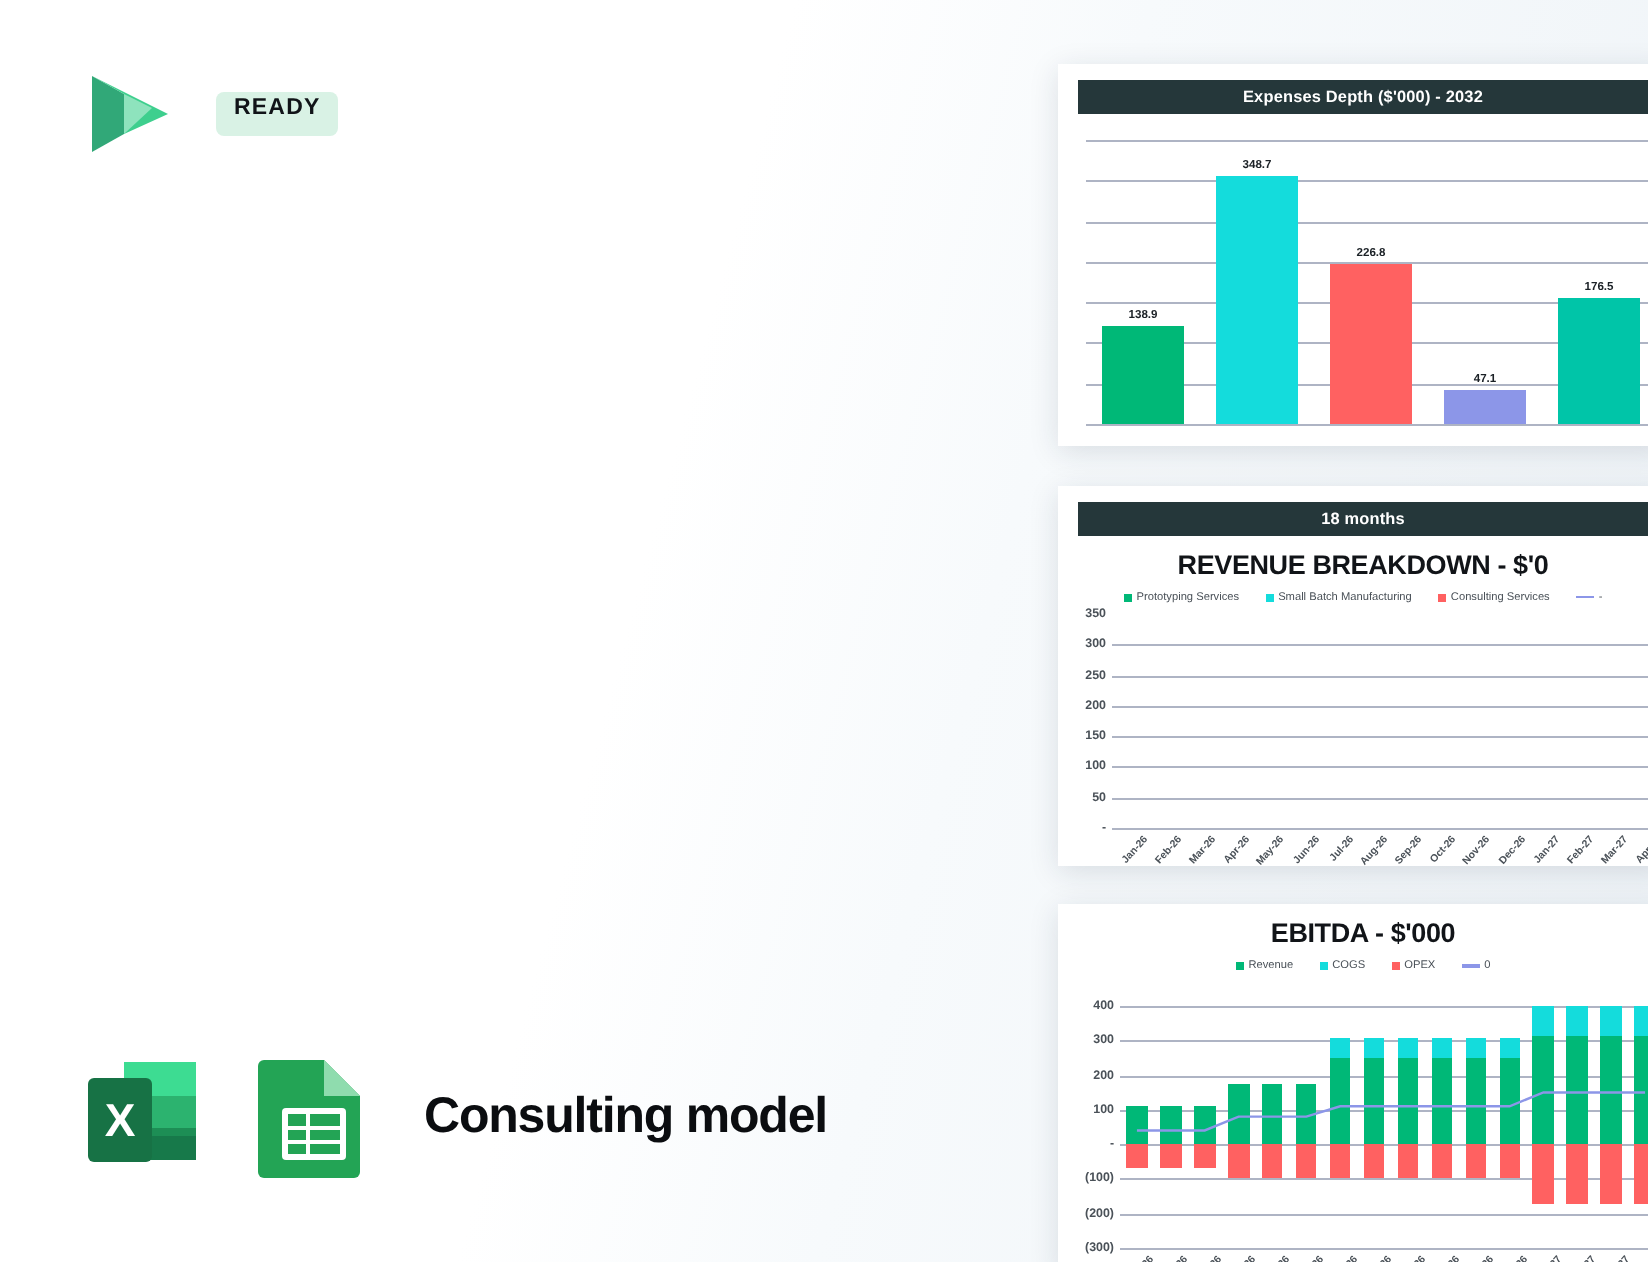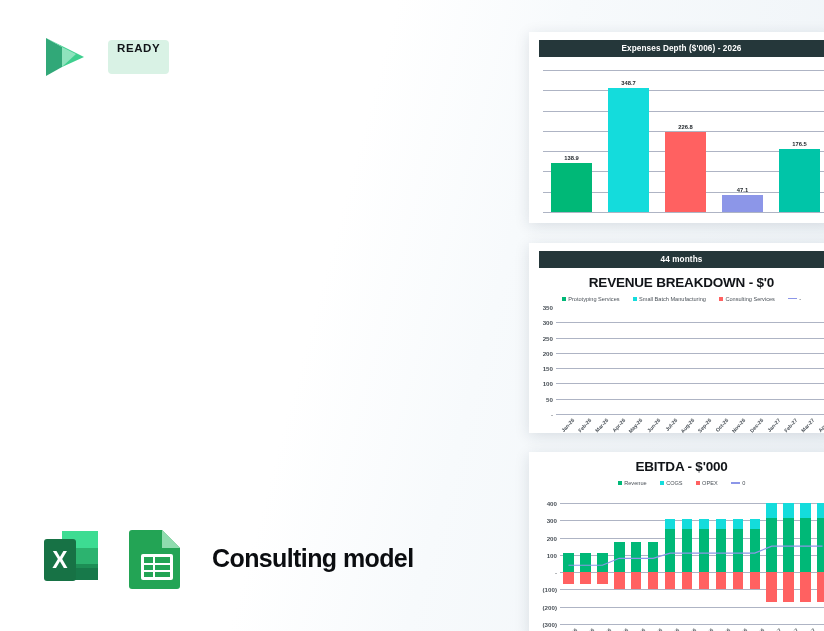--- a/index.html
+++ b/index.html
@@ -23,21 +23,21 @@
   }
   .logo-mark { position: relative; width: 62px; height: 62px; flex: 0 0 62px; }
   .brand-text { display: flex; flex-direction: column; gap: 3px; }
   .ready-badge {
     align-self: flex-start;
     background: #d9f2e5;
     color: #111418;
     font-size: 11.5px;
     font-weight: bold;
     letter-spacing: 0.6px;
-    padding: 2px 9px 19px 9px;
+    padding: 2px 9px 7px 9px;
     border-radius: 4px;
     line-height: 1.15;
   }
   .brand-name {
     font-size: 25.5px;
     font-weight: bold;
     color: #0b0d10;
     letter-spacing: -0.9px;
     line-height: 1.05;
     position: relative;
@@ -209,21 +209,21 @@
         <rect x="20" y="42" width="9" height="5" fill="#23a455"></rect>
         <rect x="31" y="42" width="15" height="5" fill="#23a455"></rect>
         <rect x="20" y="49" width="9" height="5" fill="#23a455"></rect>
         <rect x="31" y="49" width="15" height="5" fill="#23a455"></rect>
       </svg>
     </div>
     <div id="footer-label">Consulting model</div>
   </div>
 
   <div class="card" id="card-expenses">
-    <div class="card-strip inset">Expenses Depth ($'006) - 2026</div>
+    <div class="card-strip inset">Expenses Depth ($'000) - 2032</div>
     <div class="plot" id="exp-plot">
       <div>
         <div class="grid-line" style="top:0%"></div>
         <div class="grid-line" style="top:14.28%"></div>
         <div class="grid-line" style="top:28.56%"></div>
         <div class="grid-line" style="top:42.84%"></div>
         <div class="grid-line" style="top:57.12%"></div>
         <div class="grid-line" style="top:71.4%"></div>
         <div class="grid-line" style="top:85.68%"></div>
         <div class="grid-line" style="top:100%"></div>
@@ -252,21 +252,21 @@
           <div class="bar-slot">
             <div class="exp-bar" style="height: 44.125%; background: rgb(0, 197, 168);">
               <span class="exp-label">176.5</span>
             </div>
           </div>
         </div>
     </div>
   </div>
 
   <div class="card" id="card-revenue">
-    <div class="card-strip inset">44 months</div>
+    <div class="card-strip inset">18 months</div>
     <div class="card-title">REVENUE BREAKDOWN - $'0</div>
     <div class="legend" id="rev-legend">
         <div class="legend-item">
           <span class="legend-swatch" style="background: rgb(0, 184, 119);"></span>
           <span>Prototyping Services</span>
         </div>
         <div class="legend-item">
           <span class="legend-swatch" style="background: rgb(20, 220, 220);"></span>
           <span>Small Batch Manufacturing</span>
         </div>

